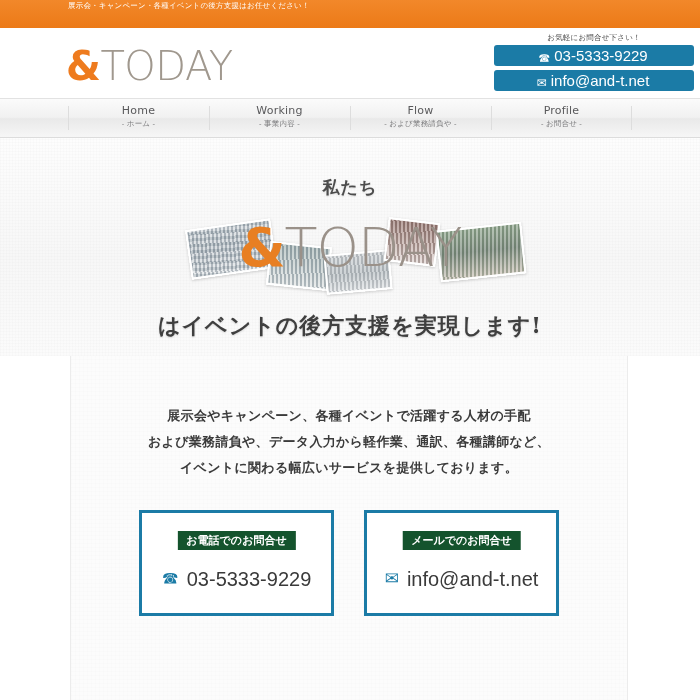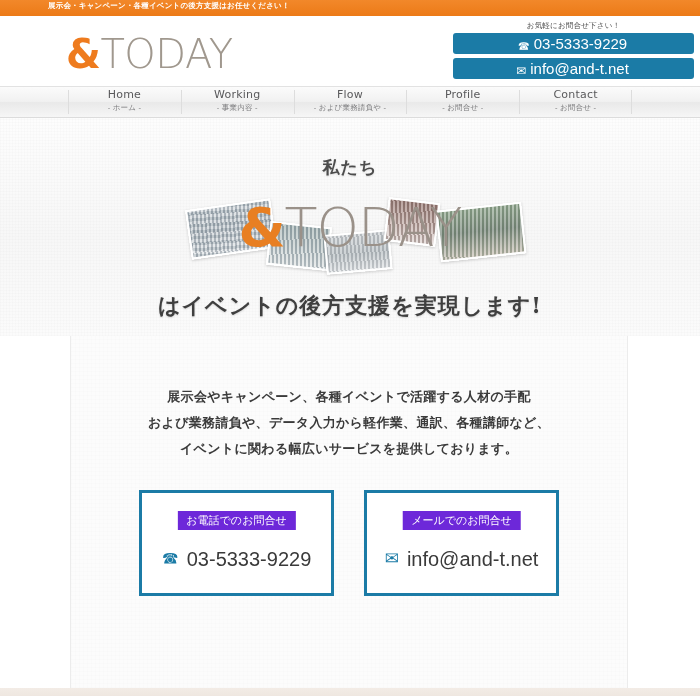--- a/index.html
+++ b/index.html
@@ -11,33 +11,32 @@
     width: 700px;
     height: 700px;
     overflow: hidden;
     background: #ffffff;
     font-family: "Liberation Sans", "DejaVu Sans", sans-serif;
     -webkit-font-smoothing: antialiased;
   }
 
   
   .top-banner {
-    height: 16px;
+    height: 28px;
     background: #ef7f20;
     background: linear-gradient(180deg, #f2882a 0%, #ec7a17 100%);
     color: #ffffff;
     font-size: 7.5px;
     line-height: 12px;
     letter-spacing: .2px;
     text-align: left;
-    padding-left: 48px;
+    padding-left: 68px;
     box-sizing: border-box;
     white-space: nowrap;
     overflow: hidden;
-    font-weight: bold;
   }
 
   
   .header {
     position: relative;
     height: 70px;
     background: #ffffff;
     box-sizing: border-box;
   }
   .logo {
@@ -57,21 +56,21 @@
   }
   .logo .word {
     color: #a0988e;
     font-weight: 300;
   }
 
   .contact-head {
     position: absolute;
     right: 6px;
     top: 4px;
-    width: 241px;
+    width: 200px;
     text-align: center;
   }
   .contact-head .lead {
     font-size: 7.5px;
     color: #4a4a4a;
     line-height: 11px;
     letter-spacing: .2px;
     margin-bottom: 2px;
     white-space: nowrap;
   }
@@ -92,21 +91,21 @@
   }
   .pill .gl {
     display: inline-block;
     vertical-align: -1px;
     font-size: 12px;
     margin-right: 4px;
   }
 
   
   .nav {
-    height: 32px;
+    height: 40px;
     background: linear-gradient(180deg, #fbfbfb 0%, #f1f1f1 48%, #e9e9e9 52%, #f6f6f6 100%);
     border-top: 1px solid #e2e2e2;
     border-bottom: 1px solid #dcdcdc;
     display: flex;
     align-items: center;
     padding: 0 68px;
     box-sizing: border-box;
   }
   .nav-item {
     flex: 1 1 0;
@@ -271,21 +270,21 @@
     box-sizing: border-box;
   }
   .intro {
     text-align: center;
     padding-top: 48px;
     color: #3b3b3b;
     font-size: 13px;
     line-height: 26px;
     letter-spacing: .3px;
     font-weight: 700;
-    font-family: Liberation Serif, serif;
+    font-family: Liberation Mono, monospace;
   }
   .intro p { margin: 0; }
 
   .boxes {
     display: flex;
     justify-content: center;
     gap: 30px;
     margin-top: 28px;
   }
   .cbox {
@@ -294,28 +293,28 @@
     border: 3px solid #1b7ba6;
     background: #ffffff;
     position: relative;
     box-sizing: border-box;
   }
   .cbox-title {
     position: absolute;
     left: 50%;
     transform: translateX(-50%);
     top: 18px;
-    background: #6d28d9;
+    background: #14532d;
     color: #ffffff;
     font-size: 11px;
     line-height: 19px;
     height: 19px;
     padding: 0 9px;
     white-space: nowrap;
-    font-weight: 400;
+    font-weight: 700;
     font-family: "DejaVu Sans", sans-serif;
   }
   .cbox-body {
     position: absolute;
     left: 0; right: 0;
     top: 52px;
     text-align: center;
     color: #3a3a3a;
     font-size: 20px;
     line-height: 28px;
@@ -369,24 +368,20 @@
   <div class="nav-item">
     <div class="nav-en">Working</div>
     <div class="nav-jp">- 事業内容 -</div>
   </div>
   <div class="nav-item">
     <div class="nav-en">Flow</div>
     <div class="nav-jp">- および業務請負や -</div>
   </div>
   <div class="nav-item">
     <div class="nav-en">Profile</div>
-    <div class="nav-jp">- お問合せ -</div>
-  </div>
-  <div class="nav-item">
-    <div class="nav-en">Contact</div>
     <div class="nav-jp">- お問合せ -</div>
   </div>
 </div>
 
 <div class="hero">
   <div class="hero-line1">私たち</div>
 
   <div class="hero-logo-wrap">
     <div class="photo p1"></div>
     <div class="photo p2"></div>

